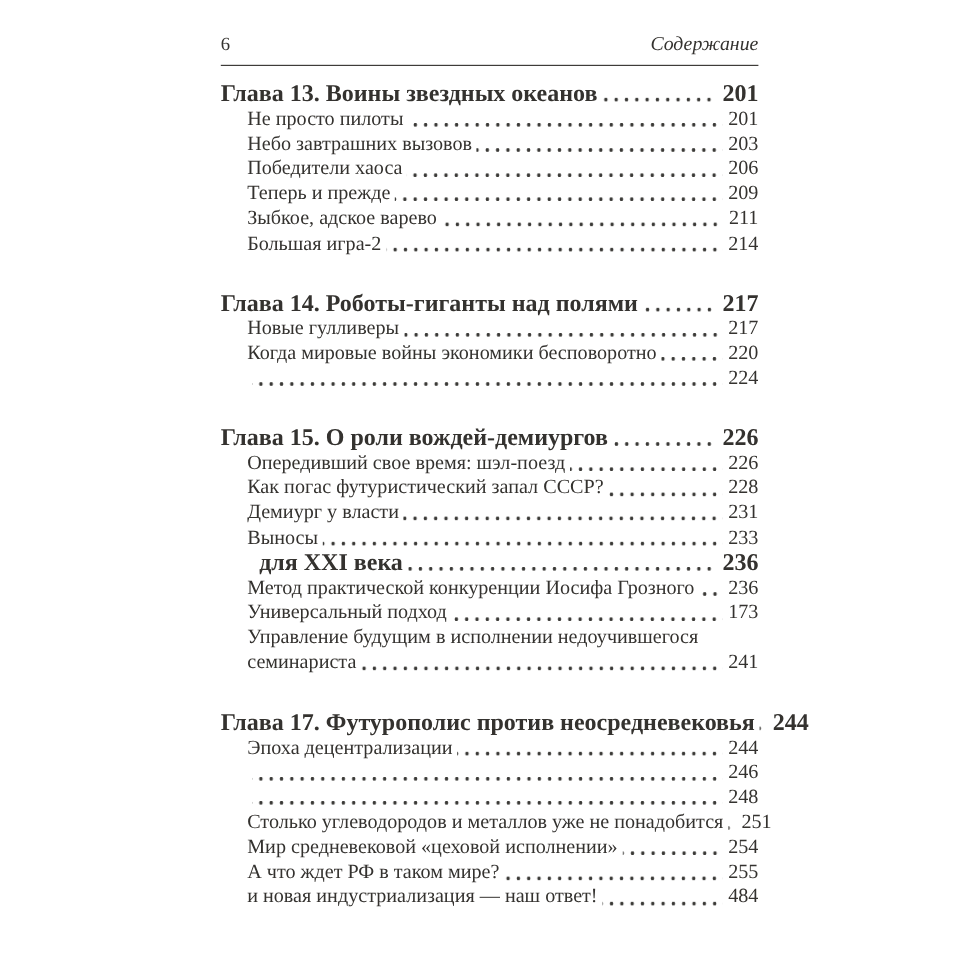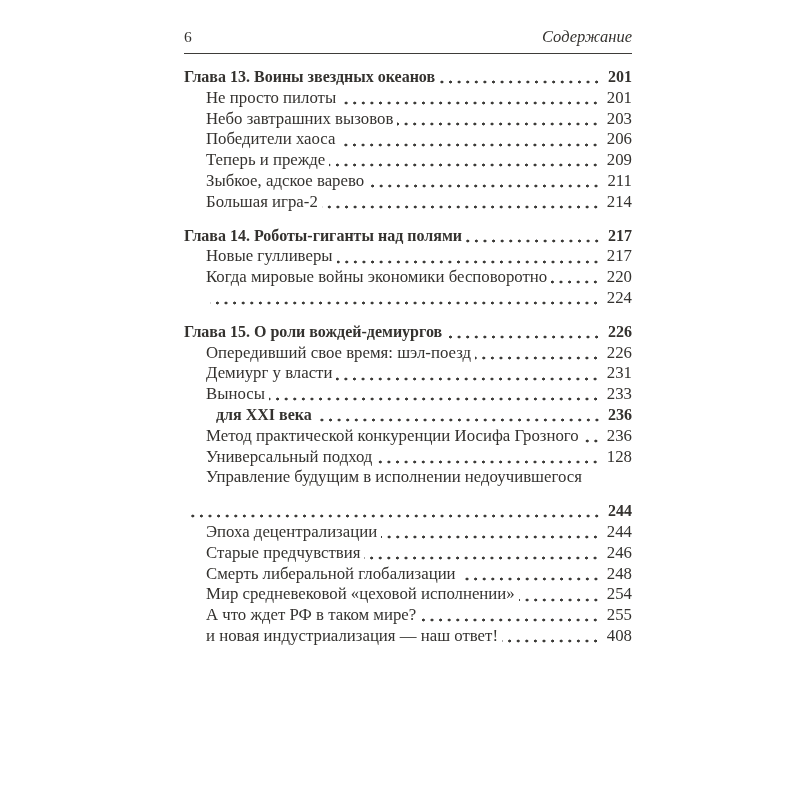--- a/index.html
+++ b/index.html
@@ -44,25 +44,25 @@
   .row {
     display: flex;
     align-items: baseline;
     height: 20.8px;
     font-size: 16.8px;
     line-height: 20.8px;
     white-space: nowrap;
   }
   .row.chapter, .row.chapter-cont {
     font-weight: bold;
-    font-size: 16px;
+    font-size: 20px;
   }
   .row.sub { padding-left: 22px; }
   .row.chapter-cont { padding-left: 32px; justify-content: flex-end; }
-  .row.gap { margin-top: 13px; }
+  .row.gap { margin-top: 29px; }
   .title { flex: 0 0 auto; }
   .leader {
     flex: 1 1 auto;
     align-self: stretch;
     min-width: 6px;
     margin: 0 5px 0 4px;
     background-image: radial-gradient(circle, #3b3a37 1.3px, transparent 1.7px);
     background-size: 8.6px 6px;
     background-repeat: repeat-x;
     background-position: right 2px bottom 2.5px;
@@ -137,20 +137,25 @@
           <span class="title">Глава 15. О роли вождей-демиургов</span>
           <span class="leader"></span>
           <span class="pagenum">226</span>
         </div>
         <div class="row sub">
           <span class="title">Опередивший свое время: шэл-поезд</span>
           <span class="leader"></span>
           <span class="pagenum">226</span>
         </div>
         <div class="row sub">
+          <span class="title">Как погас футуристический запал СССР?</span>
+          <span class="leader"></span>
+          <span class="pagenum">228</span>
+        </div>
+        <div class="row sub">
           <span class="title">Демиург у власти</span>
           <span class="leader"></span>
           <span class="pagenum">231</span>
         </div>
         <div class="row sub">
           <span class="title">Выносы</span>
           <span class="leader"></span>
           <span class="pagenum">233</span>
         </div>
         <div class="row chapter-cont">
@@ -159,54 +164,63 @@
           <span class="pagenum">236</span>
         </div>
         <div class="row sub">
           <span class="title">Метод практической конкуренции Иосифа Грозного</span>
           <span class="leader"></span>
           <span class="pagenum">236</span>
         </div>
         <div class="row sub">
           <span class="title">Универсальный подход</span>
           <span class="leader"></span>
-          <span class="pagenum">128</span>
+          <span class="pagenum">173</span>
         </div>
         <div class="row sub">
           <span class="title">Управление будущим в исполнении недоучившегося</span>
         </div>
+        <div class="row sub">
+          <span class="title">семинариста</span>
+          <span class="leader"></span>
+          <span class="pagenum">241</span>
+        </div>
         <div class="row chapter gap">
+          <span class="title">Глава 17. Футурополис против неосредневековья</span>
           <span class="leader"></span>
           <span class="pagenum">244</span>
         </div>
         <div class="row sub">
           <span class="title">Эпоха децентрализации</span>
           <span class="leader"></span>
           <span class="pagenum">244</span>
         </div>
         <div class="row sub">
-          <span class="title">Старые предчувствия</span>
           <span class="leader"></span>
           <span class="pagenum">246</span>
         </div>
         <div class="row sub">
-          <span class="title">Смерть либеральной глобализации</span>
           <span class="leader"></span>
           <span class="pagenum">248</span>
         </div>
         <div class="row sub">
+          <span class="title">Столько углеводородов и металлов уже не понадобится</span>
+          <span class="leader"></span>
+          <span class="pagenum">251</span>
+        </div>
+        <div class="row sub">
           <span class="title">Мир средневековой «цеховой исполнении»</span>
           <span class="leader"></span>
           <span class="pagenum">254</span>
         </div>
         <div class="row sub">
           <span class="title">А что ждет РФ в таком мире?</span>
           <span class="leader"></span>
           <span class="pagenum">255</span>
         </div>
         <div class="row sub">
           <span class="title">и новая индустриализация — наш ответ!</span>
           <span class="leader"></span>
-          <span class="pagenum">408</span>
+          <span class="pagenum">484</span>
         </div>
       </div>
   </div>
 </div>
 
 </body></html>

